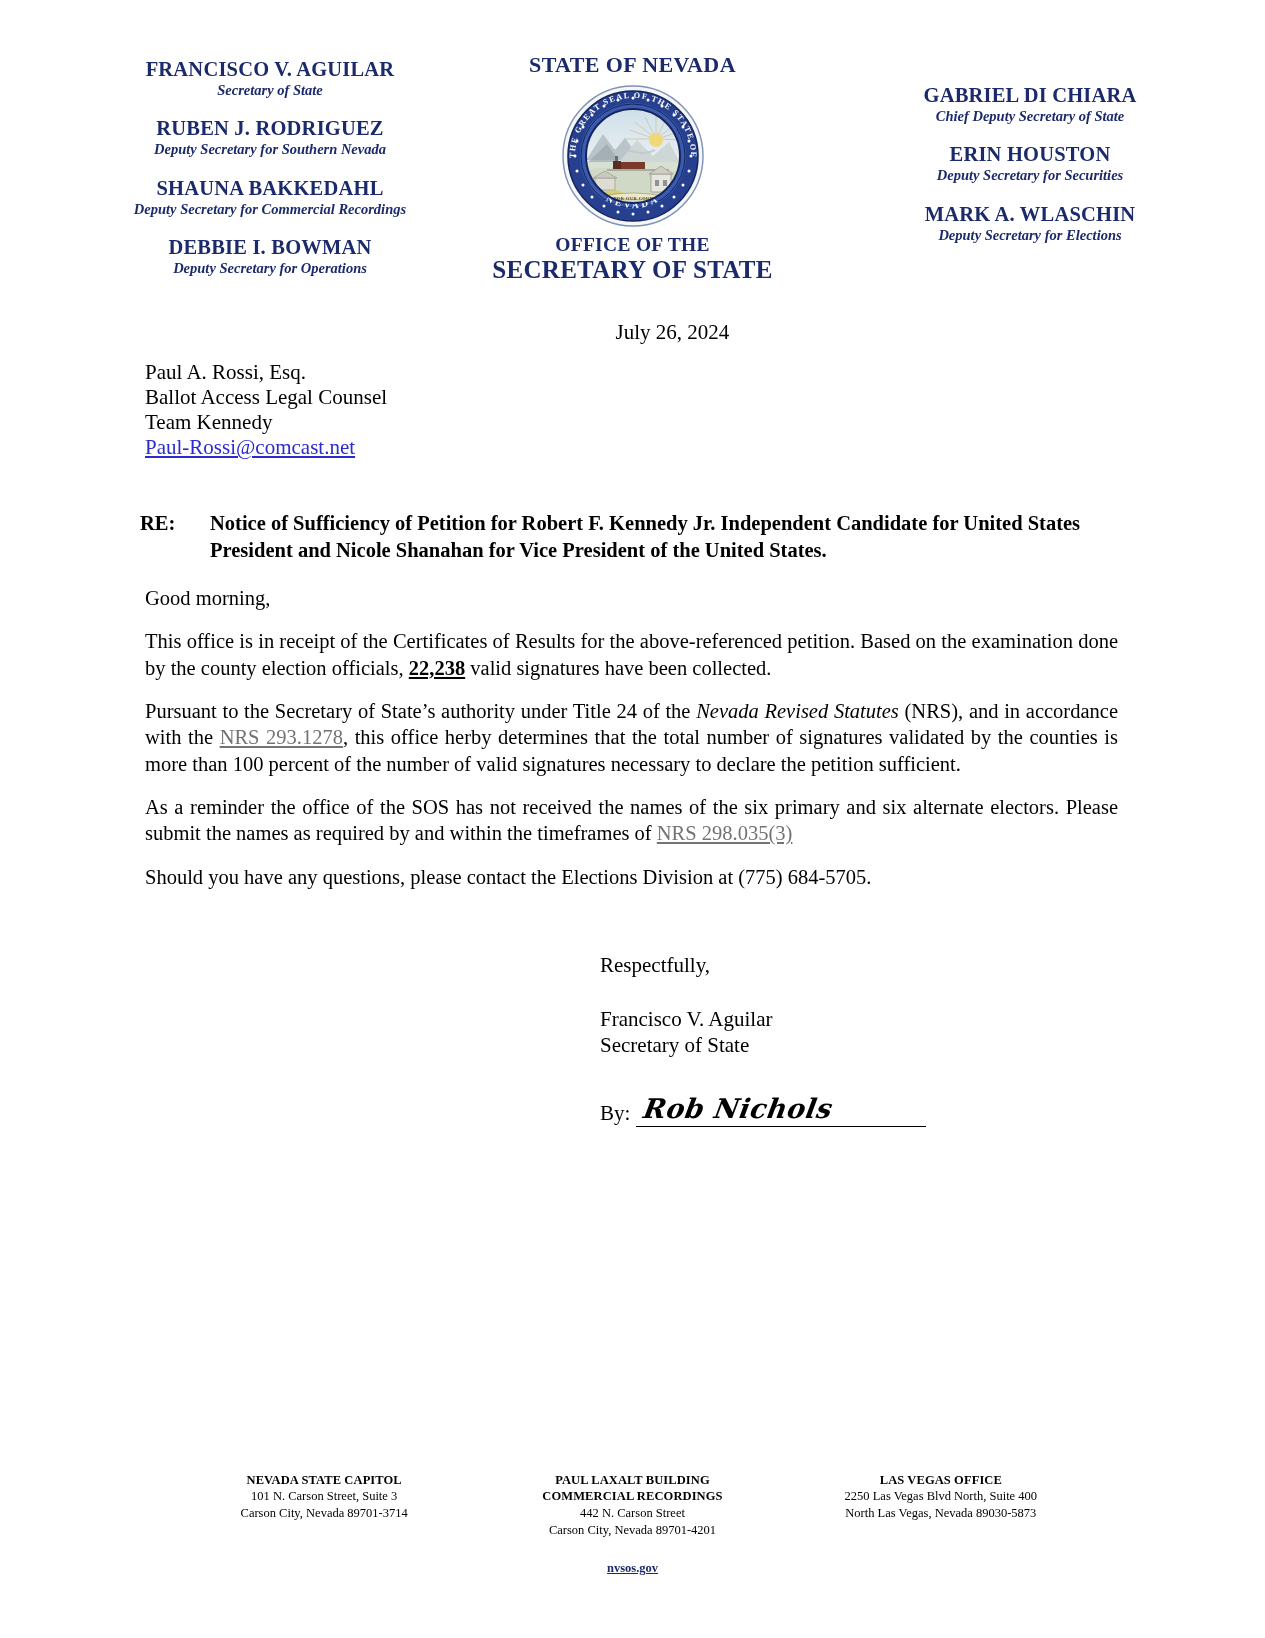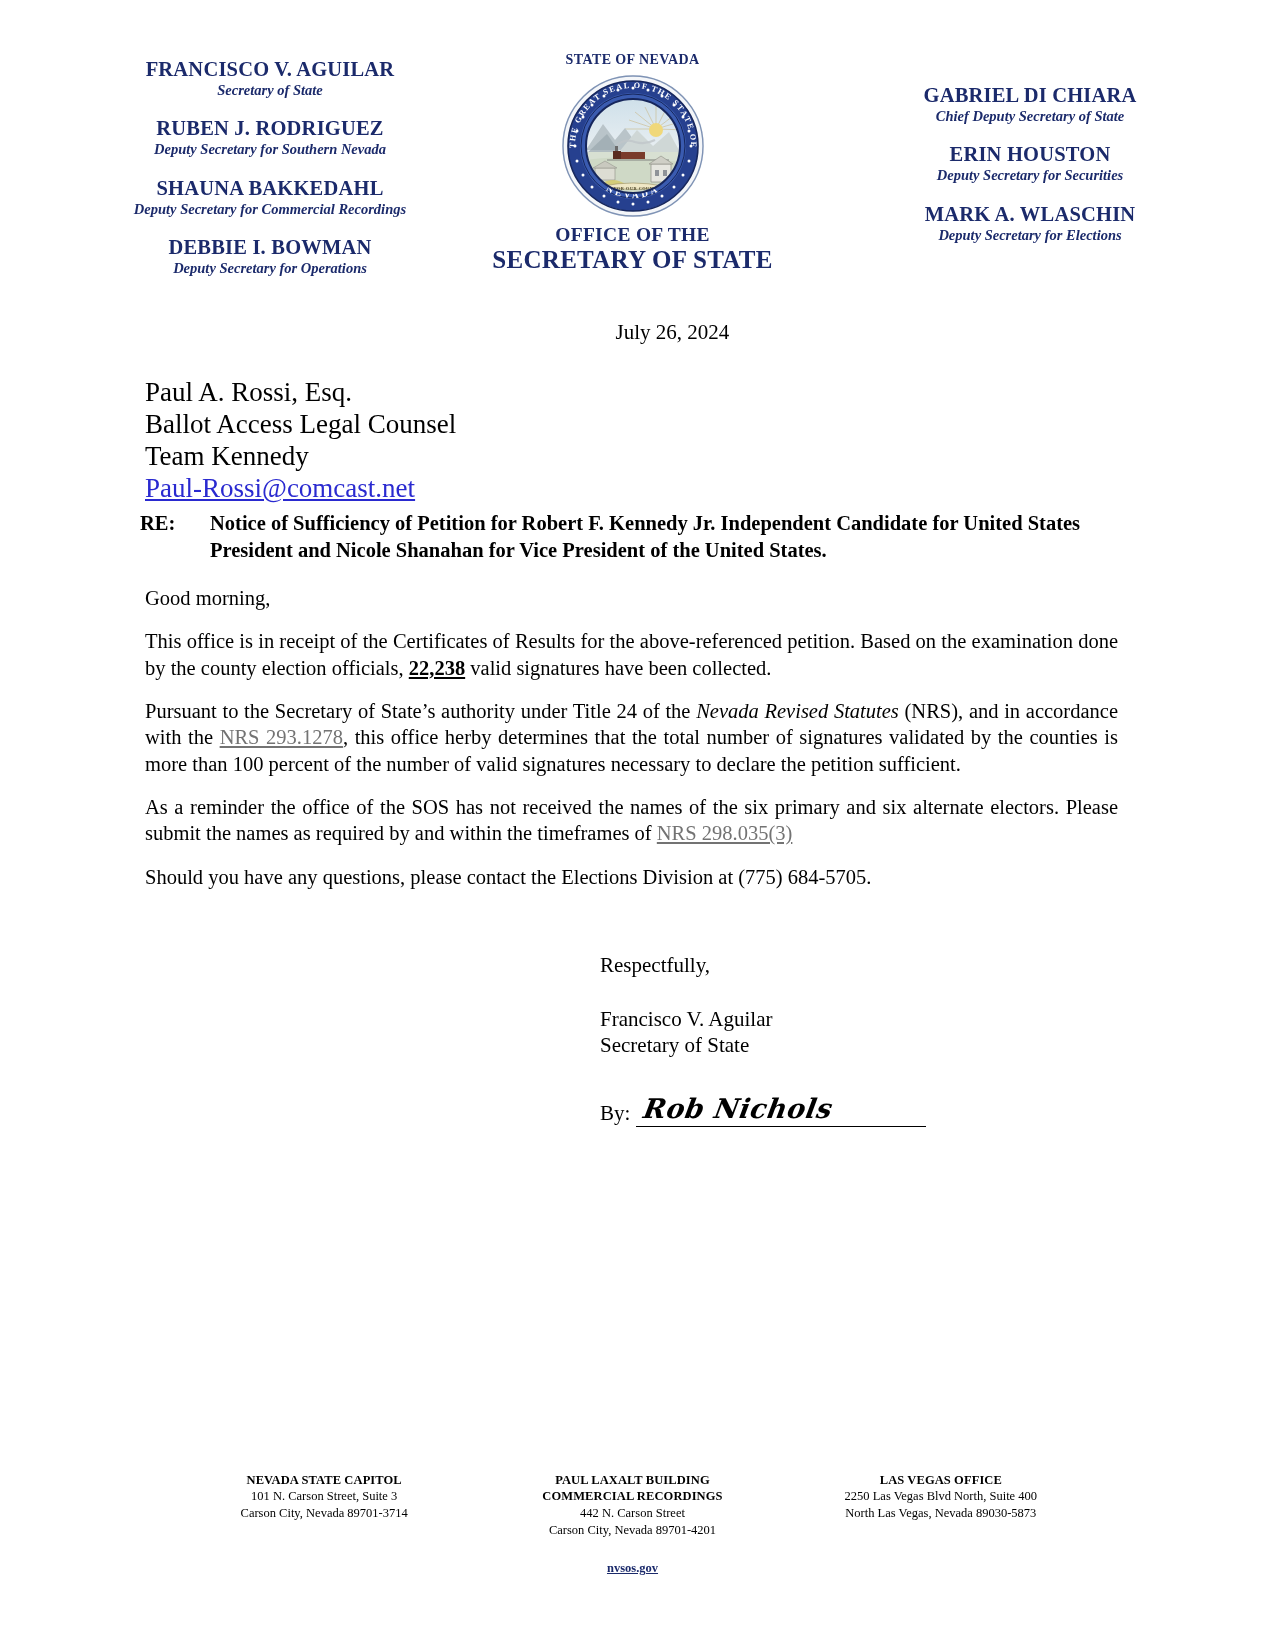--- a/index.html
+++ b/index.html
@@ -51,21 +51,21 @@
     font-style: italic;
     font-weight: bold;
     font-size: 14.5px;
     line-height: 1.2;
     margin-top: 1px;
     white-space: nowrap;
   }
 
   .state-of-nevada {
     font-weight: bold;
-    font-size: 14px;
+    font-size: 22px;
     color: #1b2a6b;
     letter-spacing: 0.4px;
     margin-bottom: 4px;
   }
   .office-of-the {
     font-weight: bold;
     font-size: 19.5px;
     color: #1b2a6b;
     letter-spacing: 0.3px;
     margin-top: 4px;
@@ -95,23 +95,22 @@
     text-align: center;
     font-size: 21px;
     padding-left: 80px;
     box-sizing: border-box;
   }
 
   .addressee {
     position: absolute;
     top: 360px;
     left: 145px;
-    font-size: 27px;
+    font-size: 21px;
     line-height: 1.19;
-    margin-top: 16px;
   }
   .addressee div { white-space: nowrap; }
   .email-link {
     color: #2a2ad0;
     text-decoration: underline;
   }
 
   .re-block {
     position: absolute;
     top: 510px;

